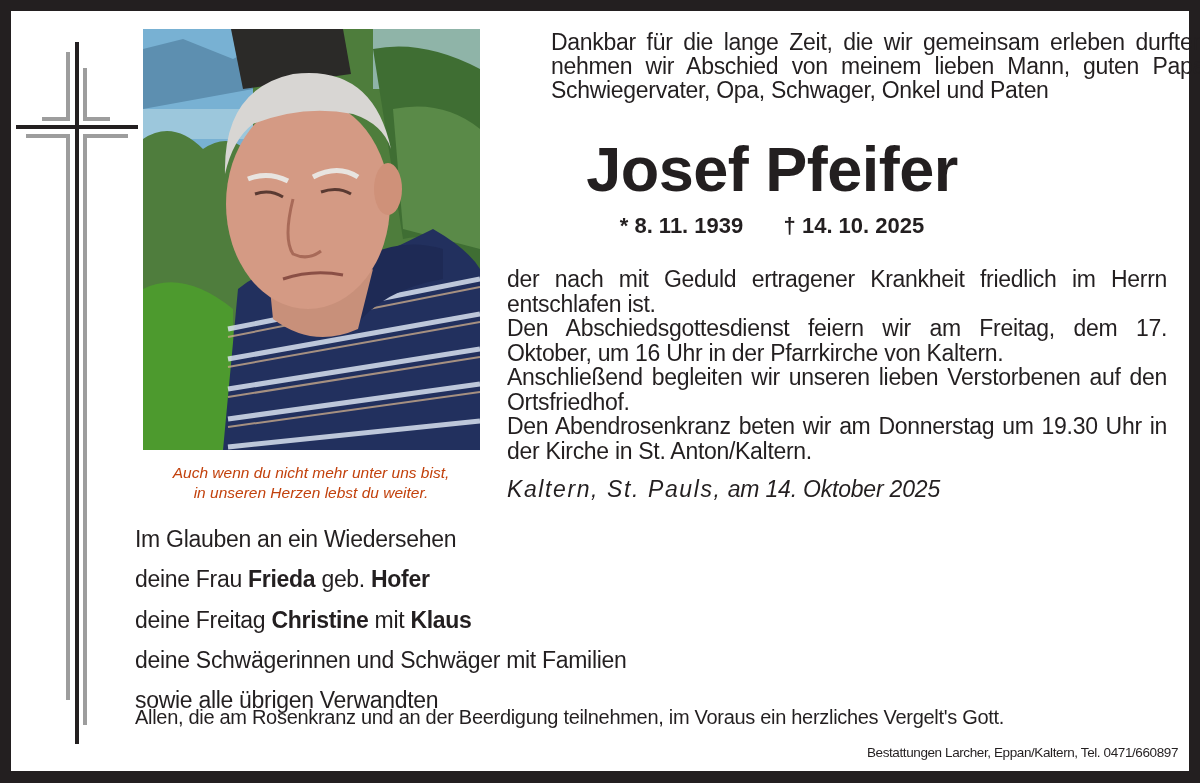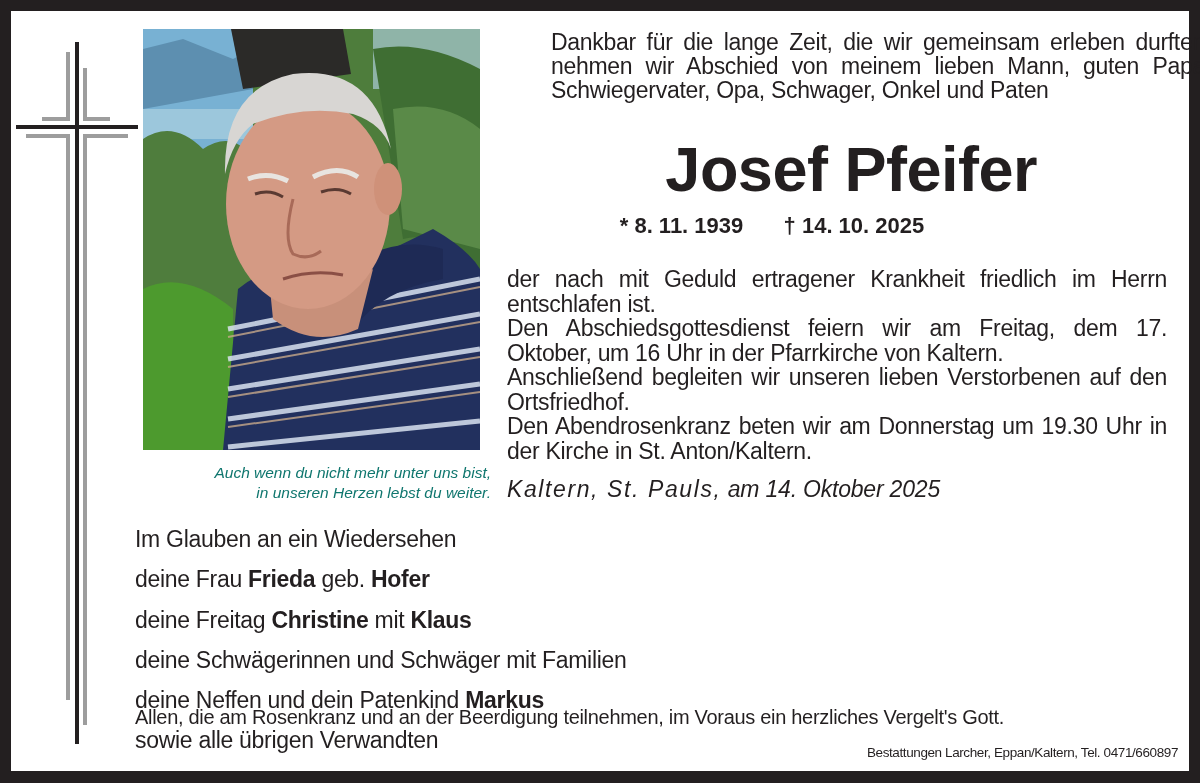--- a/index.html
+++ b/index.html
@@ -35,34 +35,34 @@
     
     .photo {
       position: absolute; left: 132px; top: 18px;
       width: 337px; height: 421px;
       overflow: hidden;
       background: linear-gradient(180deg, #7fb7d8 0%, #6ea8c8 18%, #5c8a5a 35%, #4f7a3f 60%, #4a8a33 100%);
     }
     .photo svg { display: block; }
     .caption {
       position: absolute; left: 120px; top: 452px; width: 360px;
-      text-align: right; font-style: italic; font-size: 15.5px; line-height: 20px;
-      color: #0f766e;
+      text-align: center; font-style: italic; font-size: 15.5px; line-height: 20px;
+      color: #c2410c;
     }
 
     
     .intro {
       position: absolute; left: 496px; top: 19px; width: 660px;
       font-size: 23px; line-height: 24px;
       text-align: justify; text-align-last: left;
       font-stretch: condensed; letter-spacing: -0.3px; margin-left: 44px;
     }
     .name {
       position: absolute; left: 496px; top: 123px; width: 530px;
-      text-align: right; font-weight: bold; font-size: 63px; line-height: 70px;
+      text-align: center; font-weight: bold; font-size: 63px; line-height: 70px;
       letter-spacing: -0.5px;
     }
     .dates {
       position: absolute; left: 496px; top: 201px; width: 530px;
       text-align: center; font-weight: bold; font-size: 22px; line-height: 28px;
       word-spacing: 0px;
     }
     .dates .sep { display: inline-block; width: 28px; }
     .body-text {
       position: absolute; left: 496px; top: 256px; width: 660px;
@@ -191,22 +191,19 @@
 
   <div class="family">
     <div class="line">Im Glauben an ein Wiedersehen</div>
     <div class="line">
       <span>deine Frau </span><b>Frieda</b><span> geb. </span><b>Hofer</b>
     </div>
     <div class="line">
       <span>deine Freitag </span><b>Christine</b><span> mit </span><b>Klaus</b>
     </div>
     <div class="line">deine Schwägerinnen und Schwäger mit Familien</div>
-    <div class="line">
-      <span>deine Neffen und dein Patenkind </span><b>Markus</b>
-    </div>
     <div class="line">sowie alle übrigen Verwandten</div>
   </div>
 
   <div class="thanks">Allen, die am Rosenkranz und an der Beerdigung teilnehmen, im Voraus ein herzliches Vergelt's Gott.</div>
 
   <div class="undertaker">Bestattungen Larcher, Eppan/Kaltern, Tel. 0471/660897</div>
 </div>
 
 </body></html>

